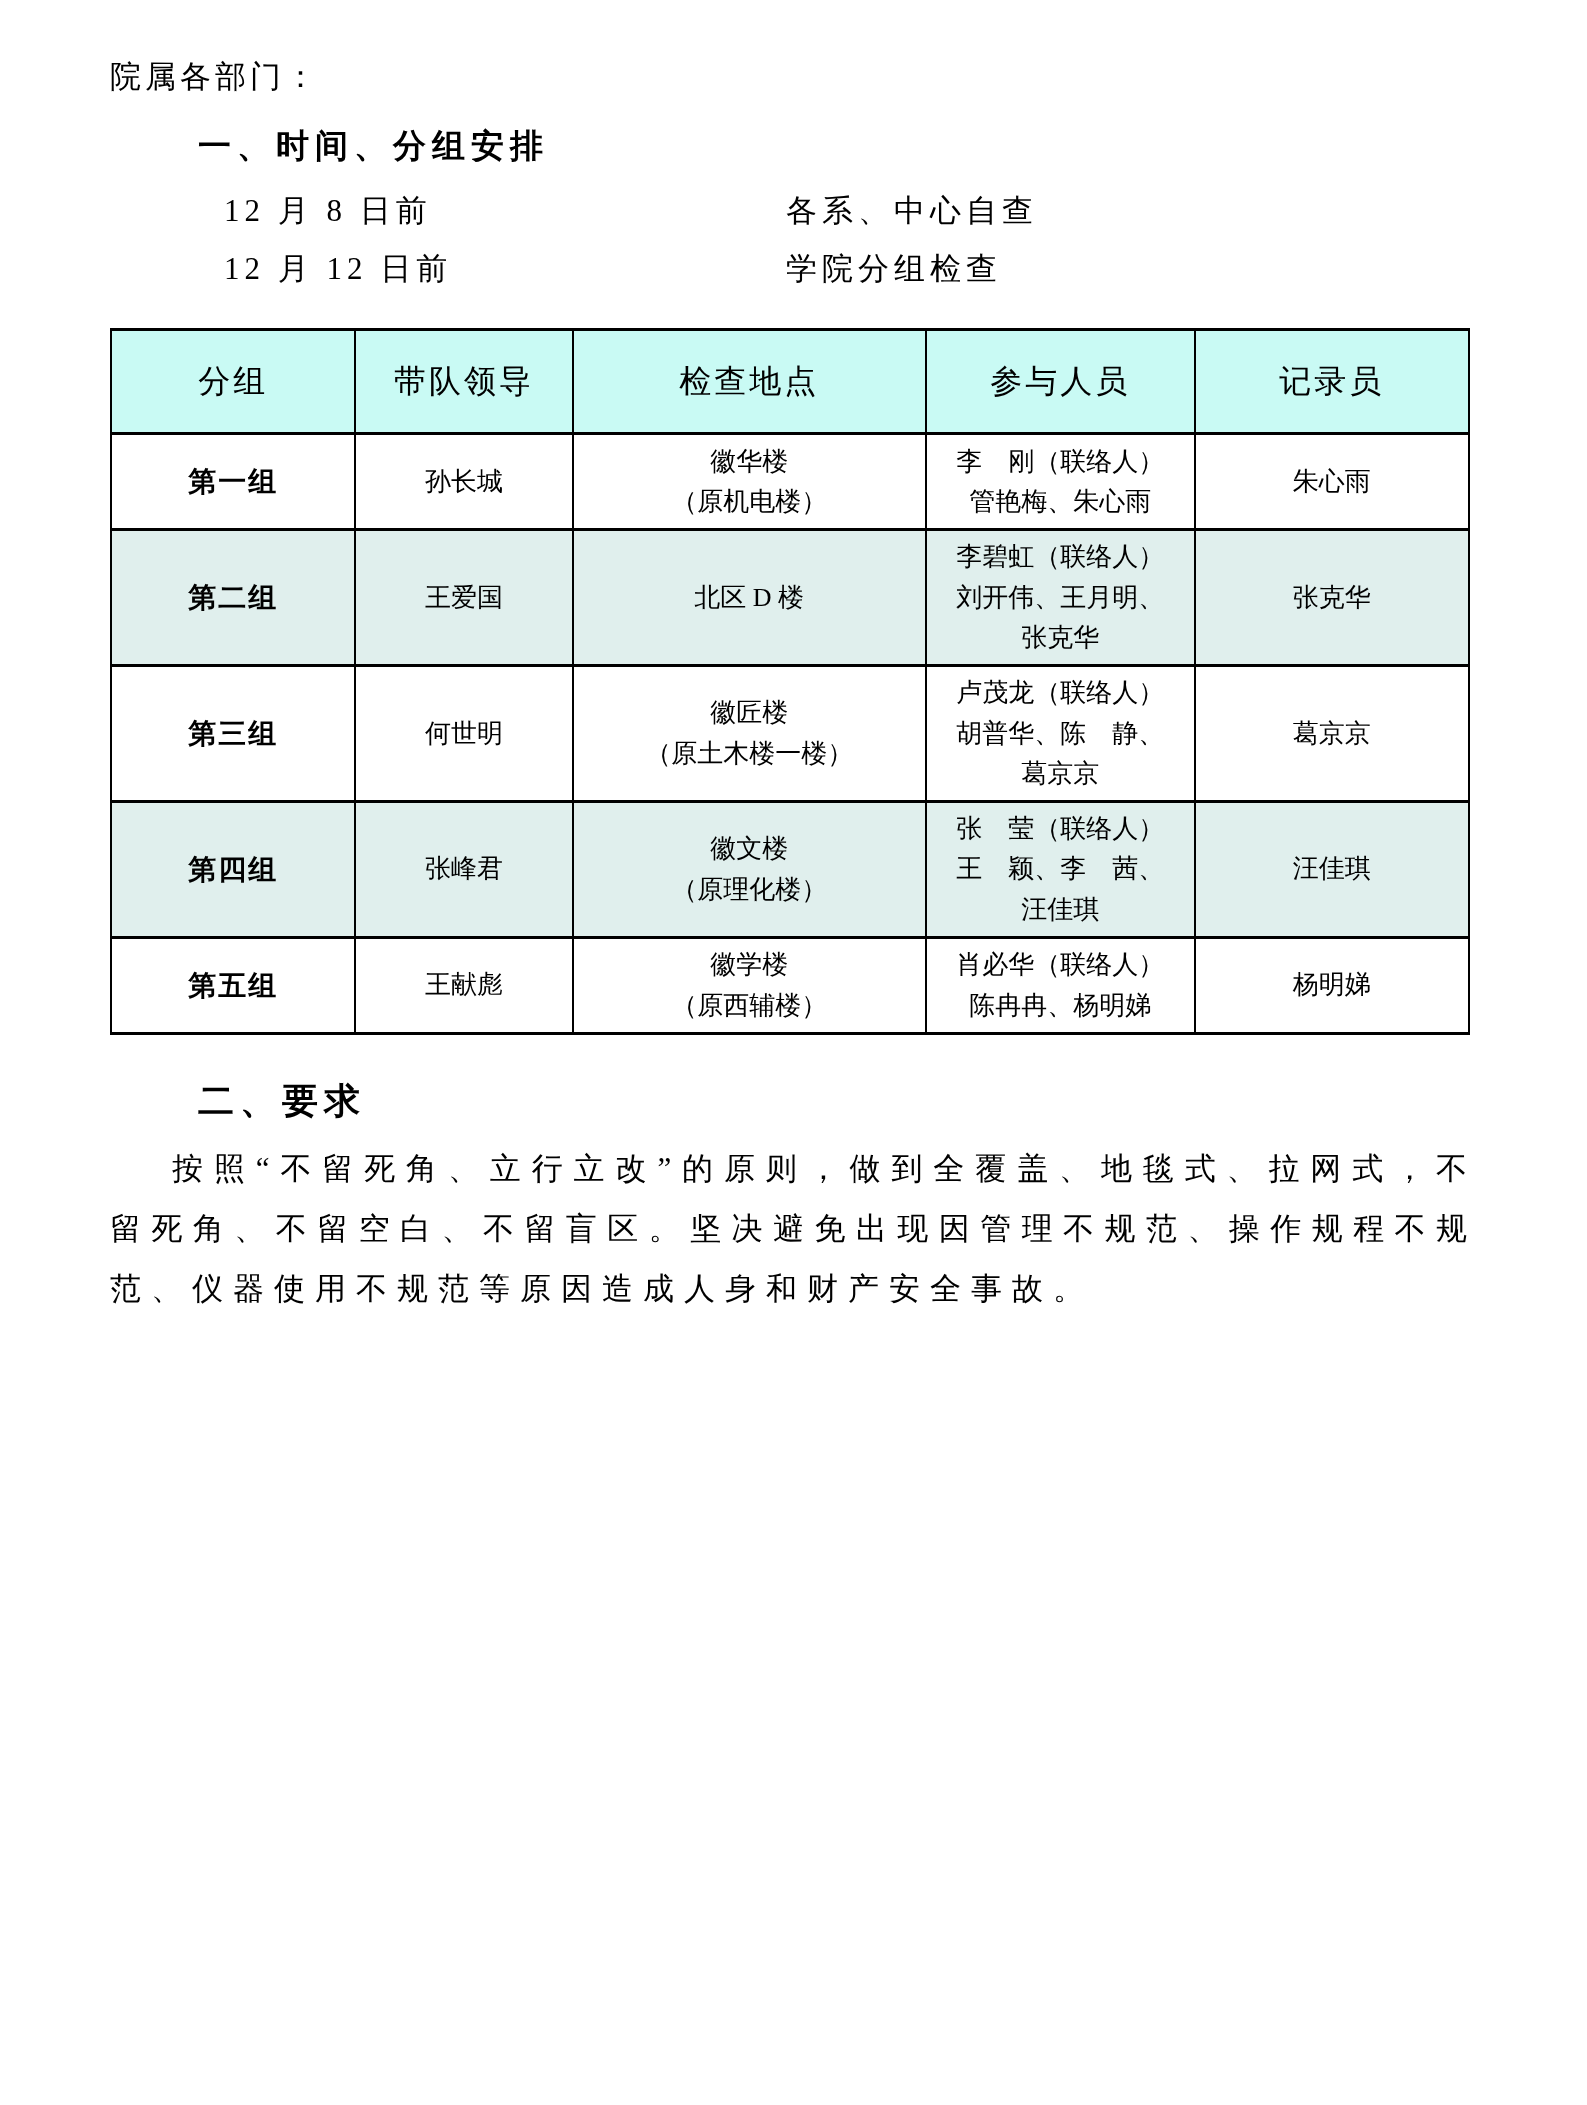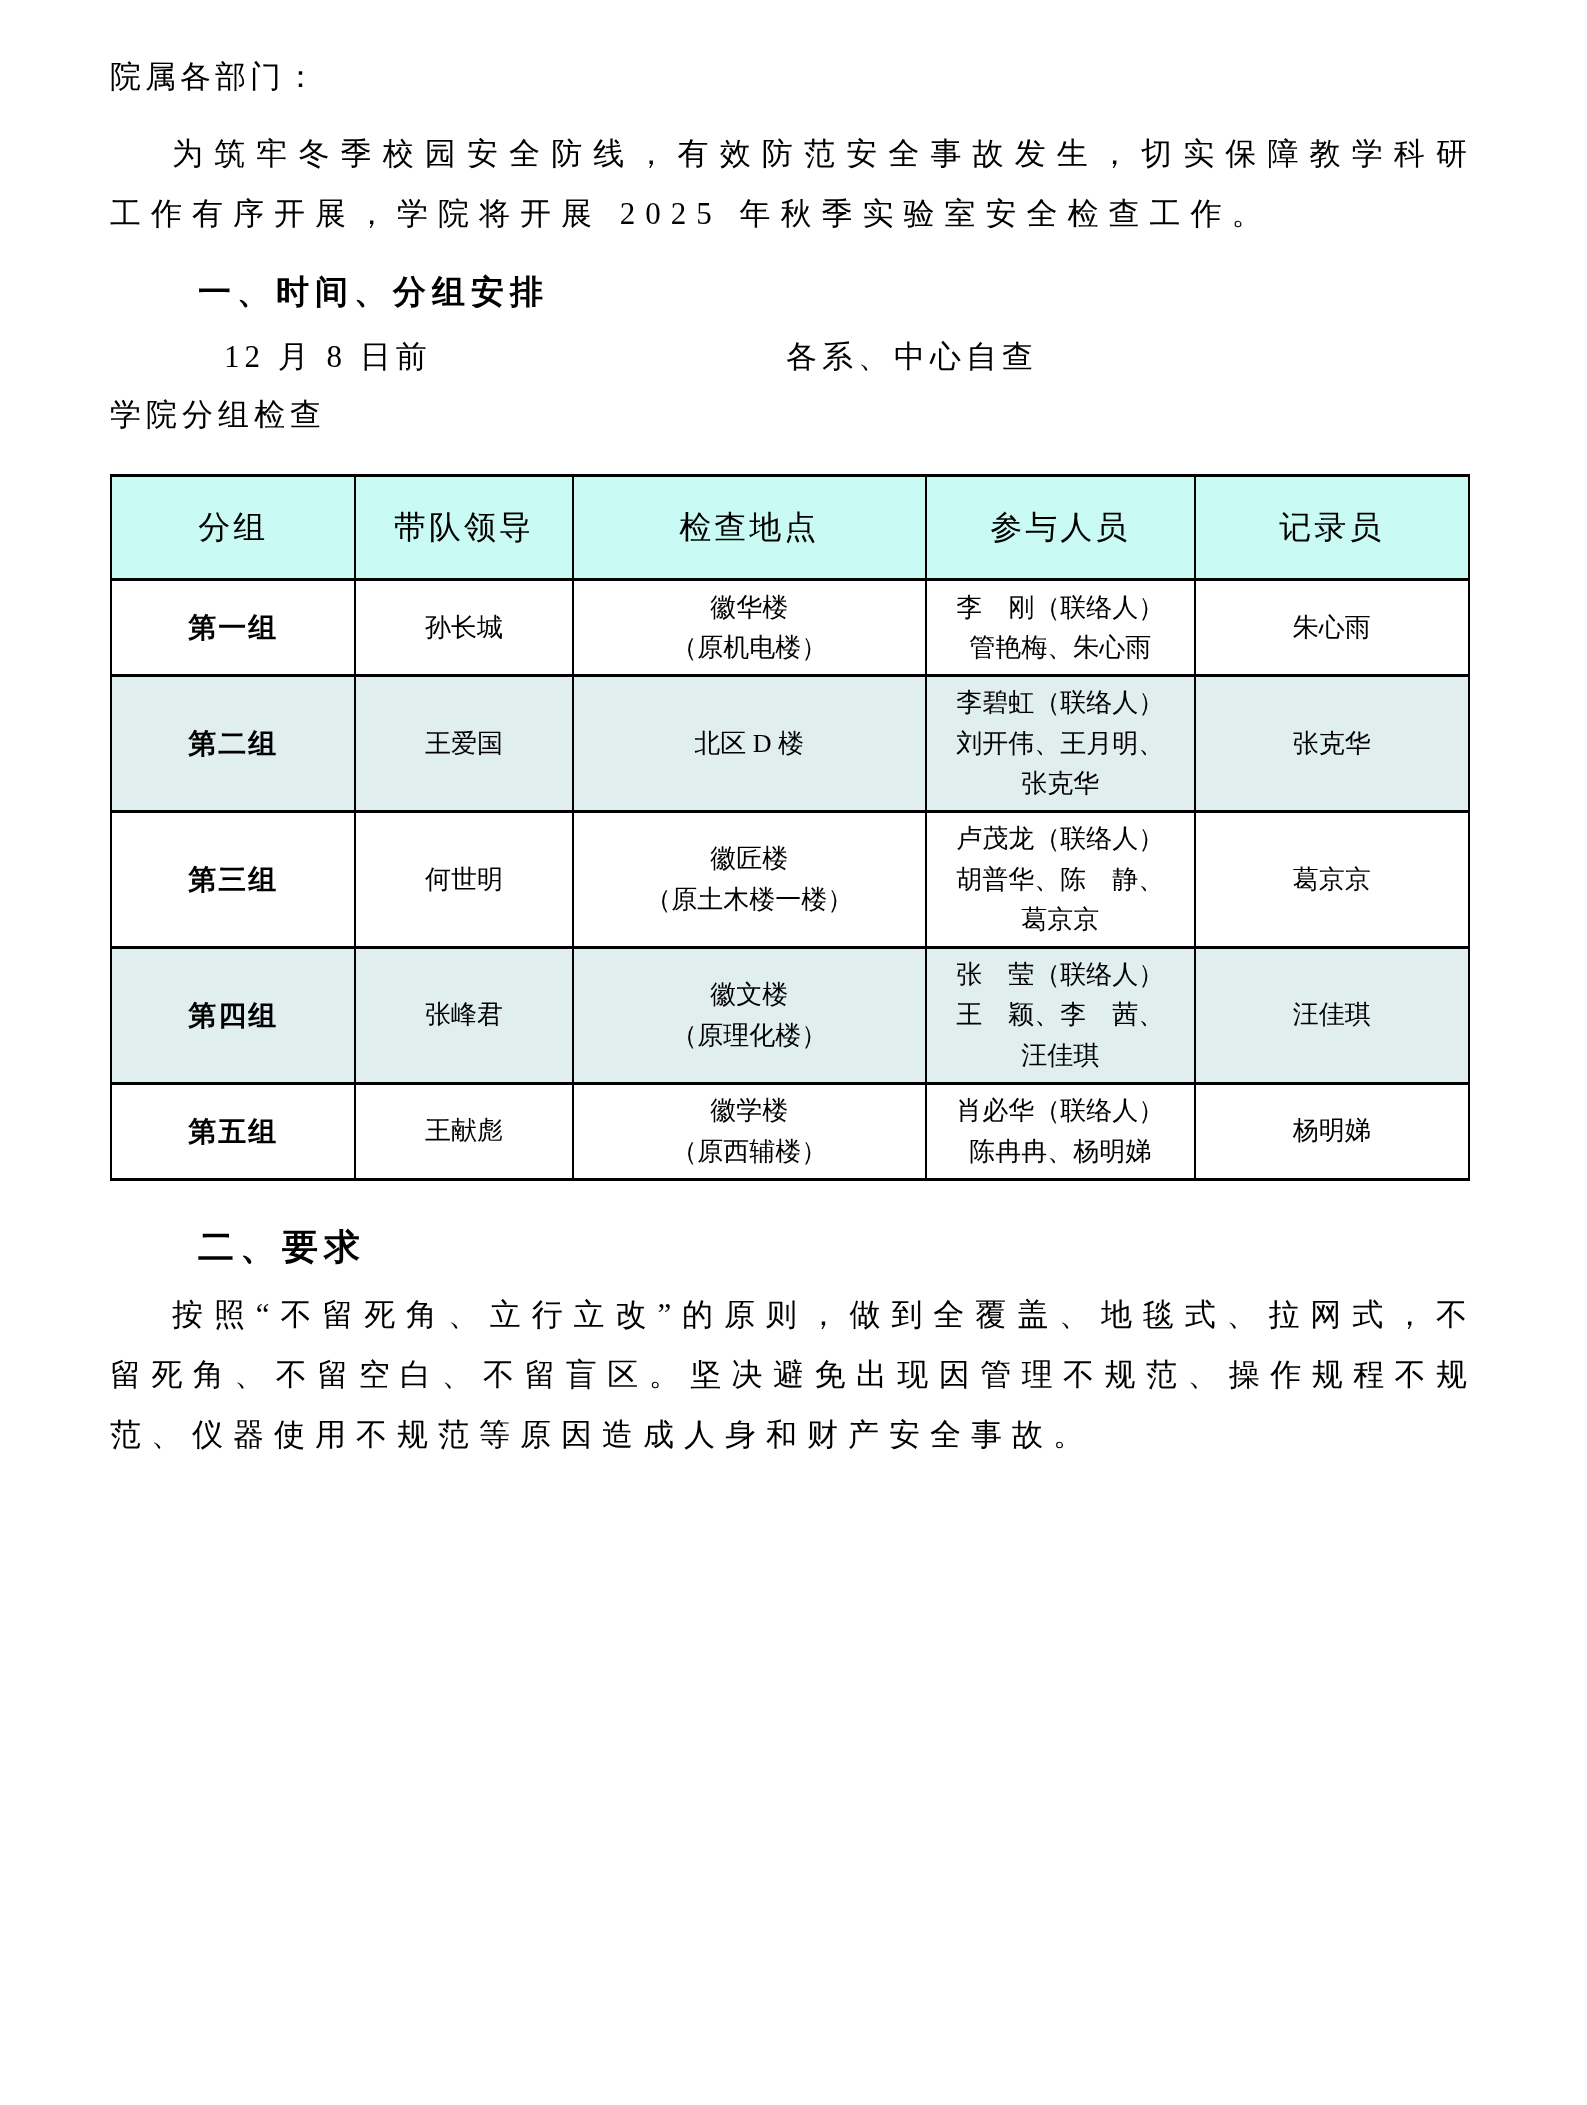--- a/index.html
+++ b/index.html
@@ -121,30 +121,30 @@
   .col-participants{width:19.8%;}
   .col-recorder{width:20.2%;}
 </style>
 </head>
 <body>
 
 <div class="page">
 
   <div class="salutation">院属各部门：</div>
 
-  <div class="para">为筑牢冬季校园安全防线，有效防范安全事故发生，切实保障教学科研工作有序开展，学院将开展 2025 年秋季实验室安全检查工作。</div>
 
   <div class="heading">一、时间、分组安排</div>
 
   <div class="schedule">
     <div class="schedule-row">
       <span class="schedule-time">12 月 8 日前</span>
       <span class="schedule-activity">各系、中心自查</span>
     </div>
     <div class="schedule-row">
+      <span class="schedule-time">12 月 12 日前</span>
       <span class="schedule-activity">学院分组检查</span>
     </div>
   </div>
 
   <table class="inspection">
     <colgroup>
       <col class="col-group">
       <col class="col-leader">
       <col class="col-location">
       <col class="col-participants">

